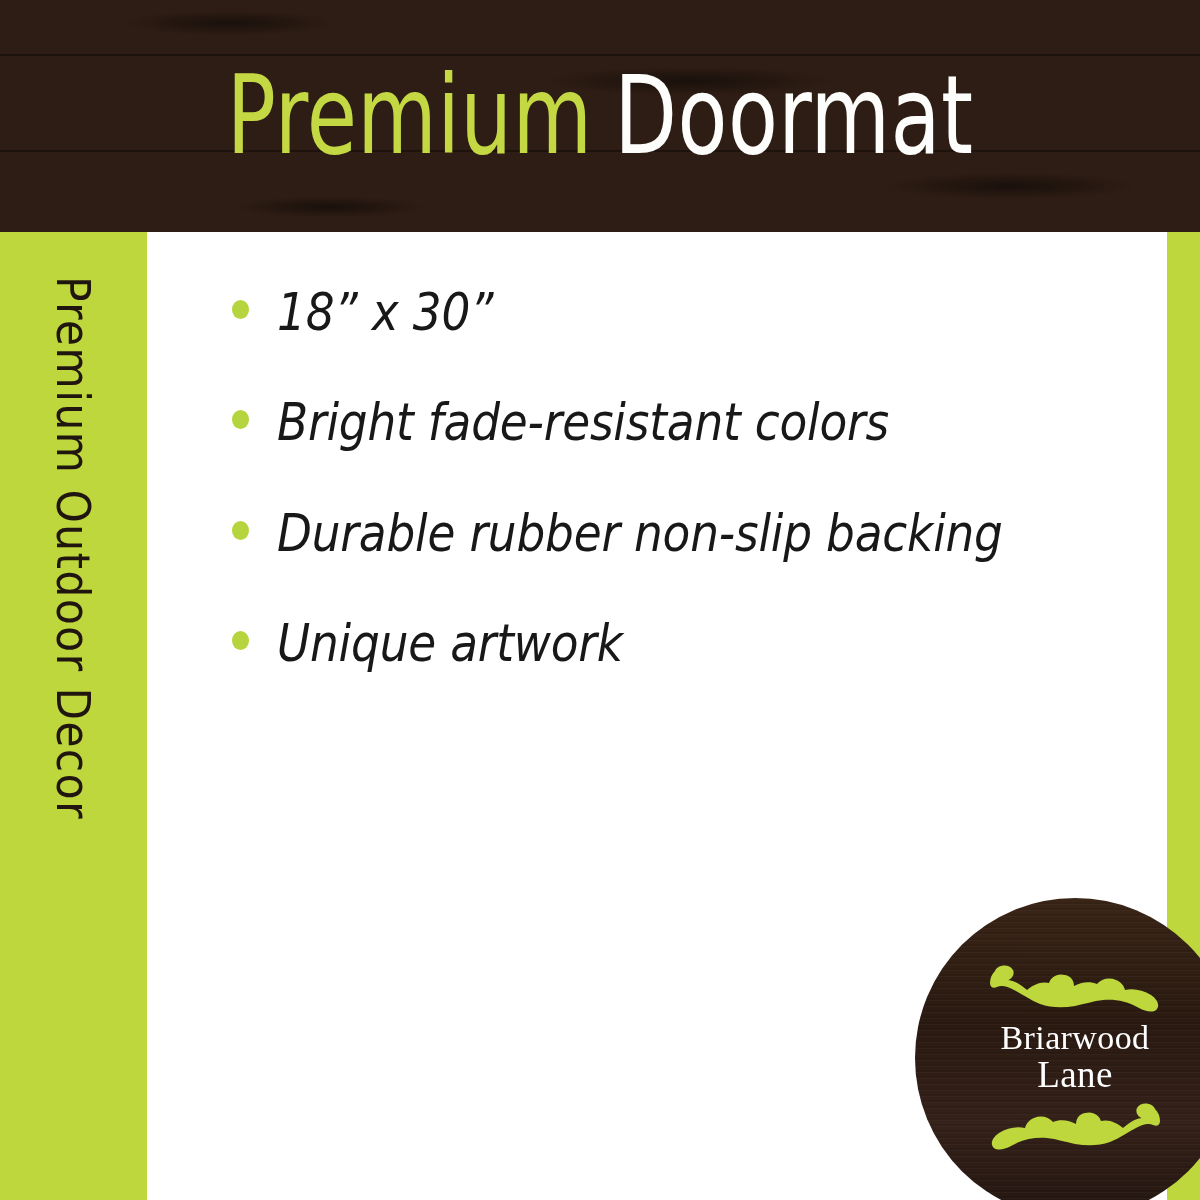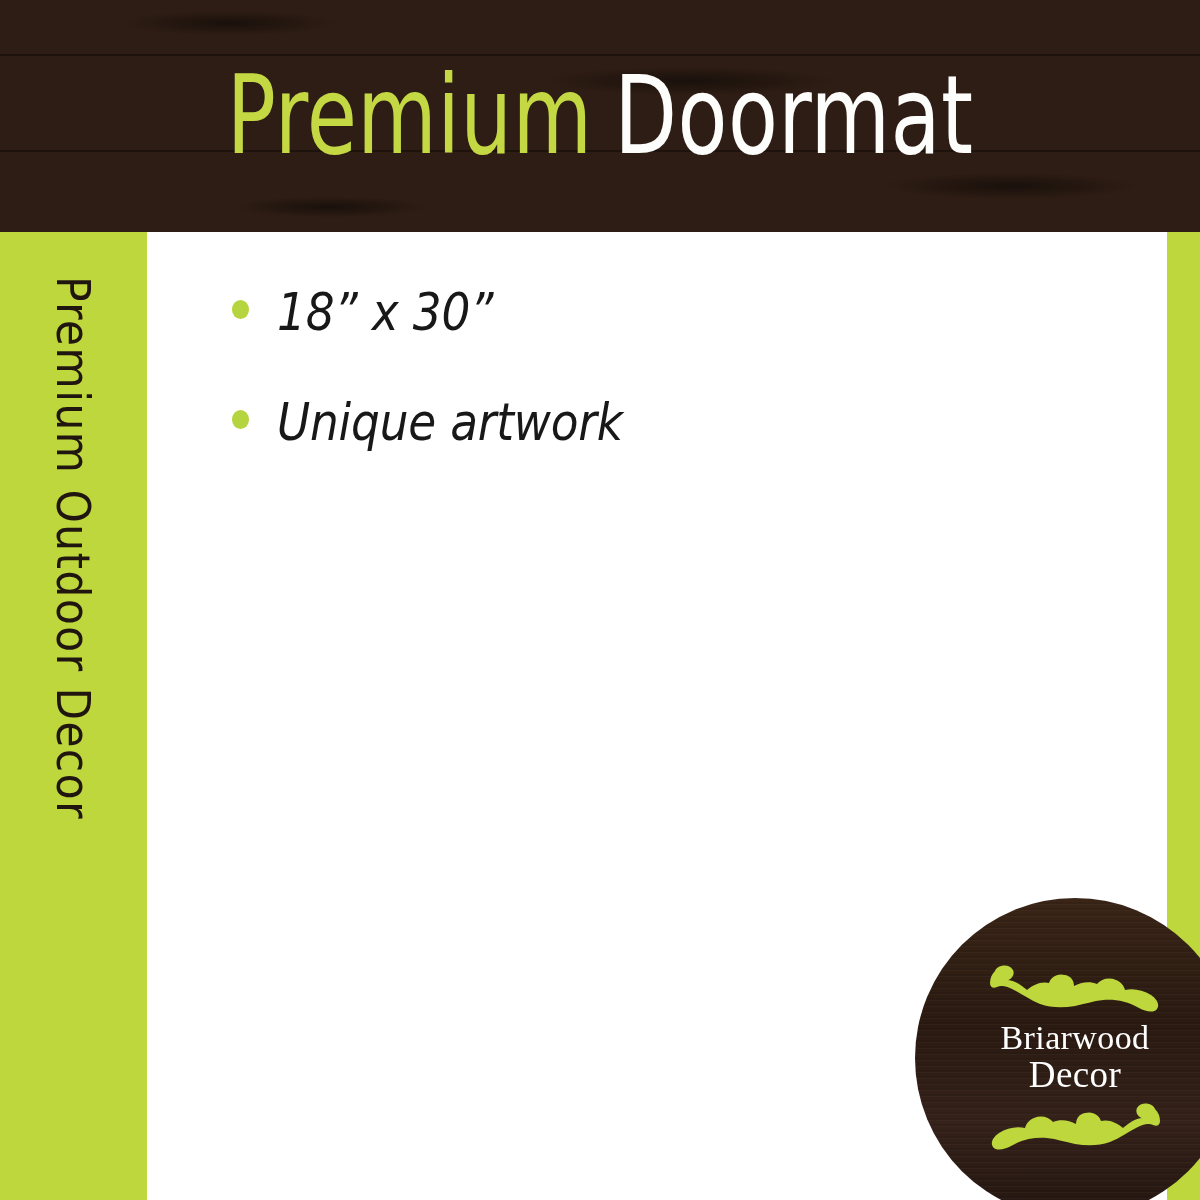--- a/index.html
+++ b/index.html
@@ -272,21 +272,29 @@
   </div>
 
   <div class="card">
     <ul class="bullets">
 
       <li class="bullet-row">
         <span class="bullet-dot"></span>
         <span class="bullet-text">18” x 30”</span>
       </li>
 
-
+      <li class="bullet-row">
+        <span class="bullet-dot"></span>
+        <span class="bullet-text">Bright fade-resistant colors</span>
+      </li>
+
+      <li class="bullet-row">
+        <span class="bullet-dot"></span>
+        <span class="bullet-text">Durable rubber non-slip backing</span>
+      </li>
 
       <li class="bullet-row">
         <span class="bullet-dot"></span>
         <span class="bullet-text">Unique artwork</span>
       </li>
 
 
     </ul>
   </div>
 
@@ -298,21 +306,21 @@
         <path fill="#bdd73c" d="M6 8 C8 2, 20 0, 24 7 C26 11, 23 16, 19 17
           C28 18, 34 24, 38 27 C44 22, 52 18, 60 20 C62 14, 68 10, 76 12
           C82 13, 85 18, 85 23 C92 19, 101 18, 108 21 C112 16, 120 14, 127 17
           C132 19, 135 23, 136 27 C144 25, 154 27, 162 32 C168 36, 171 42, 168 46
           C165 50, 157 49, 150 45 C138 38, 126 36, 114 37 C104 38, 96 41, 86 43
           C74 45, 62 45, 51 41 C41 37, 33 31, 25 27 C18 23, 12 22, 8 24
           C4 26, 1 24, 1 20 C1 15, 3 11, 6 8 Z"></path>
       </svg>
 
       <div class="logo-word-1">Briarwood</div>
-      <div class="logo-word-2">Decor</div>
+      <div class="logo-word-2">Lane</div>
 
       <svg class="logo-leaf bottom" width="172" height="52" viewBox="0 0 172 52">
         <path fill="#bdd73c" d="M6 8 C8 2, 20 0, 24 7 C26 11, 23 16, 19 17
           C28 18, 34 24, 38 27 C44 22, 52 18, 60 20 C62 14, 68 10, 76 12
           C82 13, 85 18, 85 23 C92 19, 101 18, 108 21 C112 16, 120 14, 127 17
           C132 19, 135 23, 136 27 C144 25, 154 27, 162 32 C168 36, 171 42, 168 46
           C165 50, 157 49, 150 45 C138 38, 126 36, 114 37 C104 38, 96 41, 86 43
           C74 45, 62 45, 51 41 C41 37, 33 31, 25 27 C18 23, 12 22, 8 24
           C4 26, 1 24, 1 20 C1 15, 3 11, 6 8 Z"></path>
       </svg>

